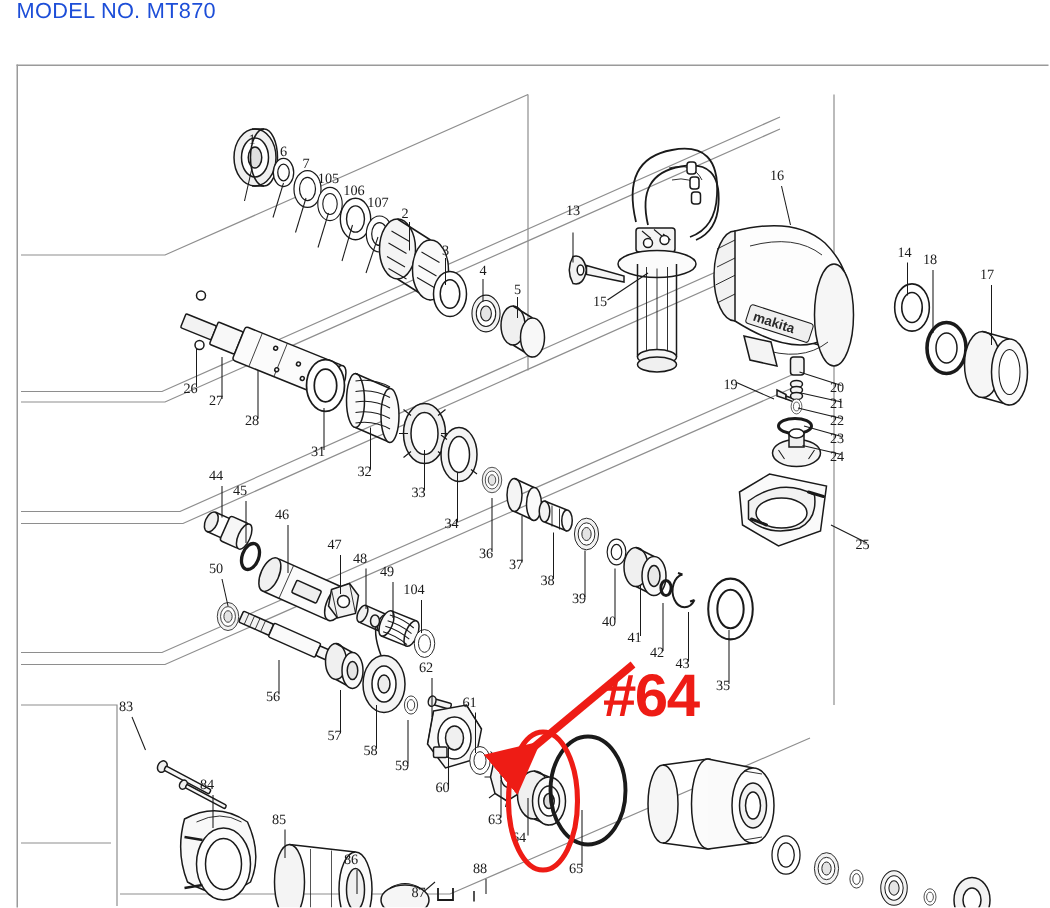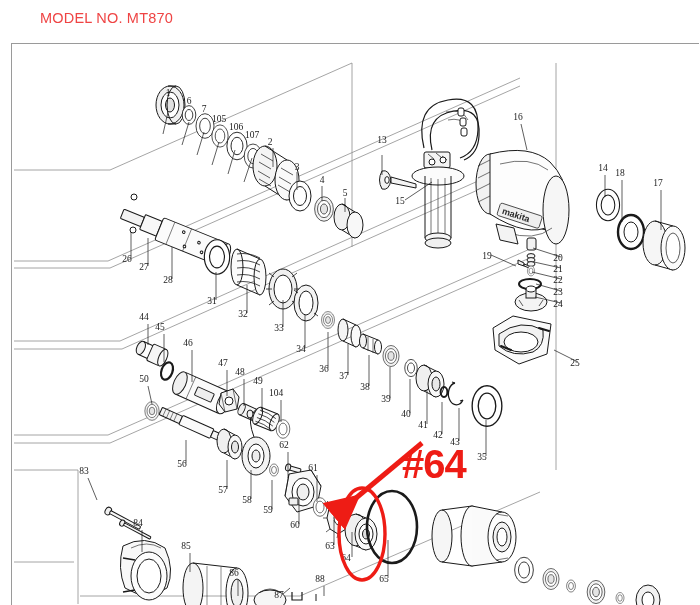--- a/index.html
+++ b/index.html
@@ -10,26 +10,25 @@
   body {
     width: 700px;
     height: 605px;
     position: relative;
     overflow: hidden;
     font-family: "Liberation Sans", sans-serif;
   }
   #page-title {
     position: absolute;
     left: 11px;
-    top: 10px;
+    top: 0;
     font-size: 14.5px;
-    color: #ef4444;
+    color: #1d4ed8;
     letter-spacing: 0.2px;
     white-space: nowrap;
-    margin-left: 29px;
   }
   #diagram-frame {
     position: absolute;
     left: 11px;
     top: 43px;
     width: 688px;
     height: 565px;
     border-top: 1.5px solid #9a9a9a;
     border-left: 1.5px solid #9a9a9a;
     box-sizing: border-box;

